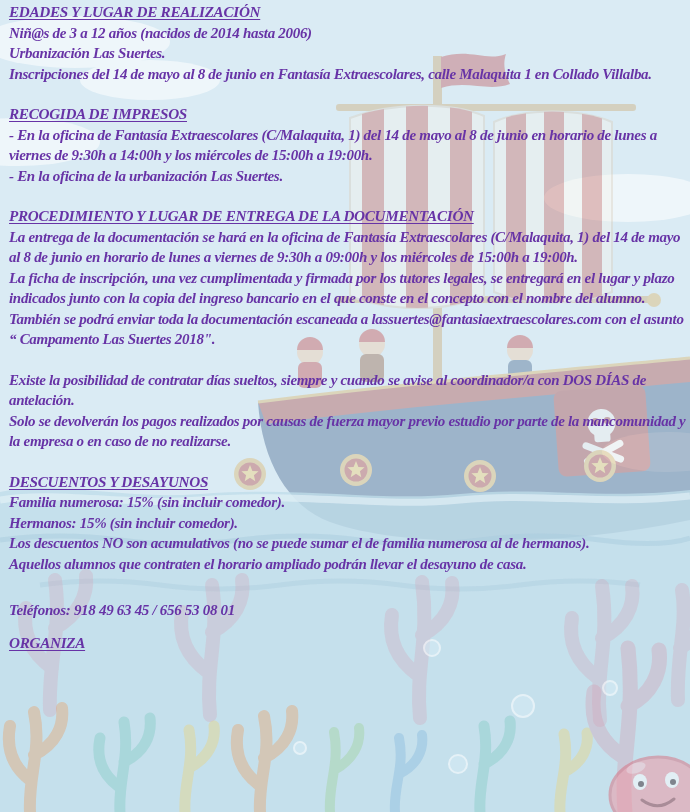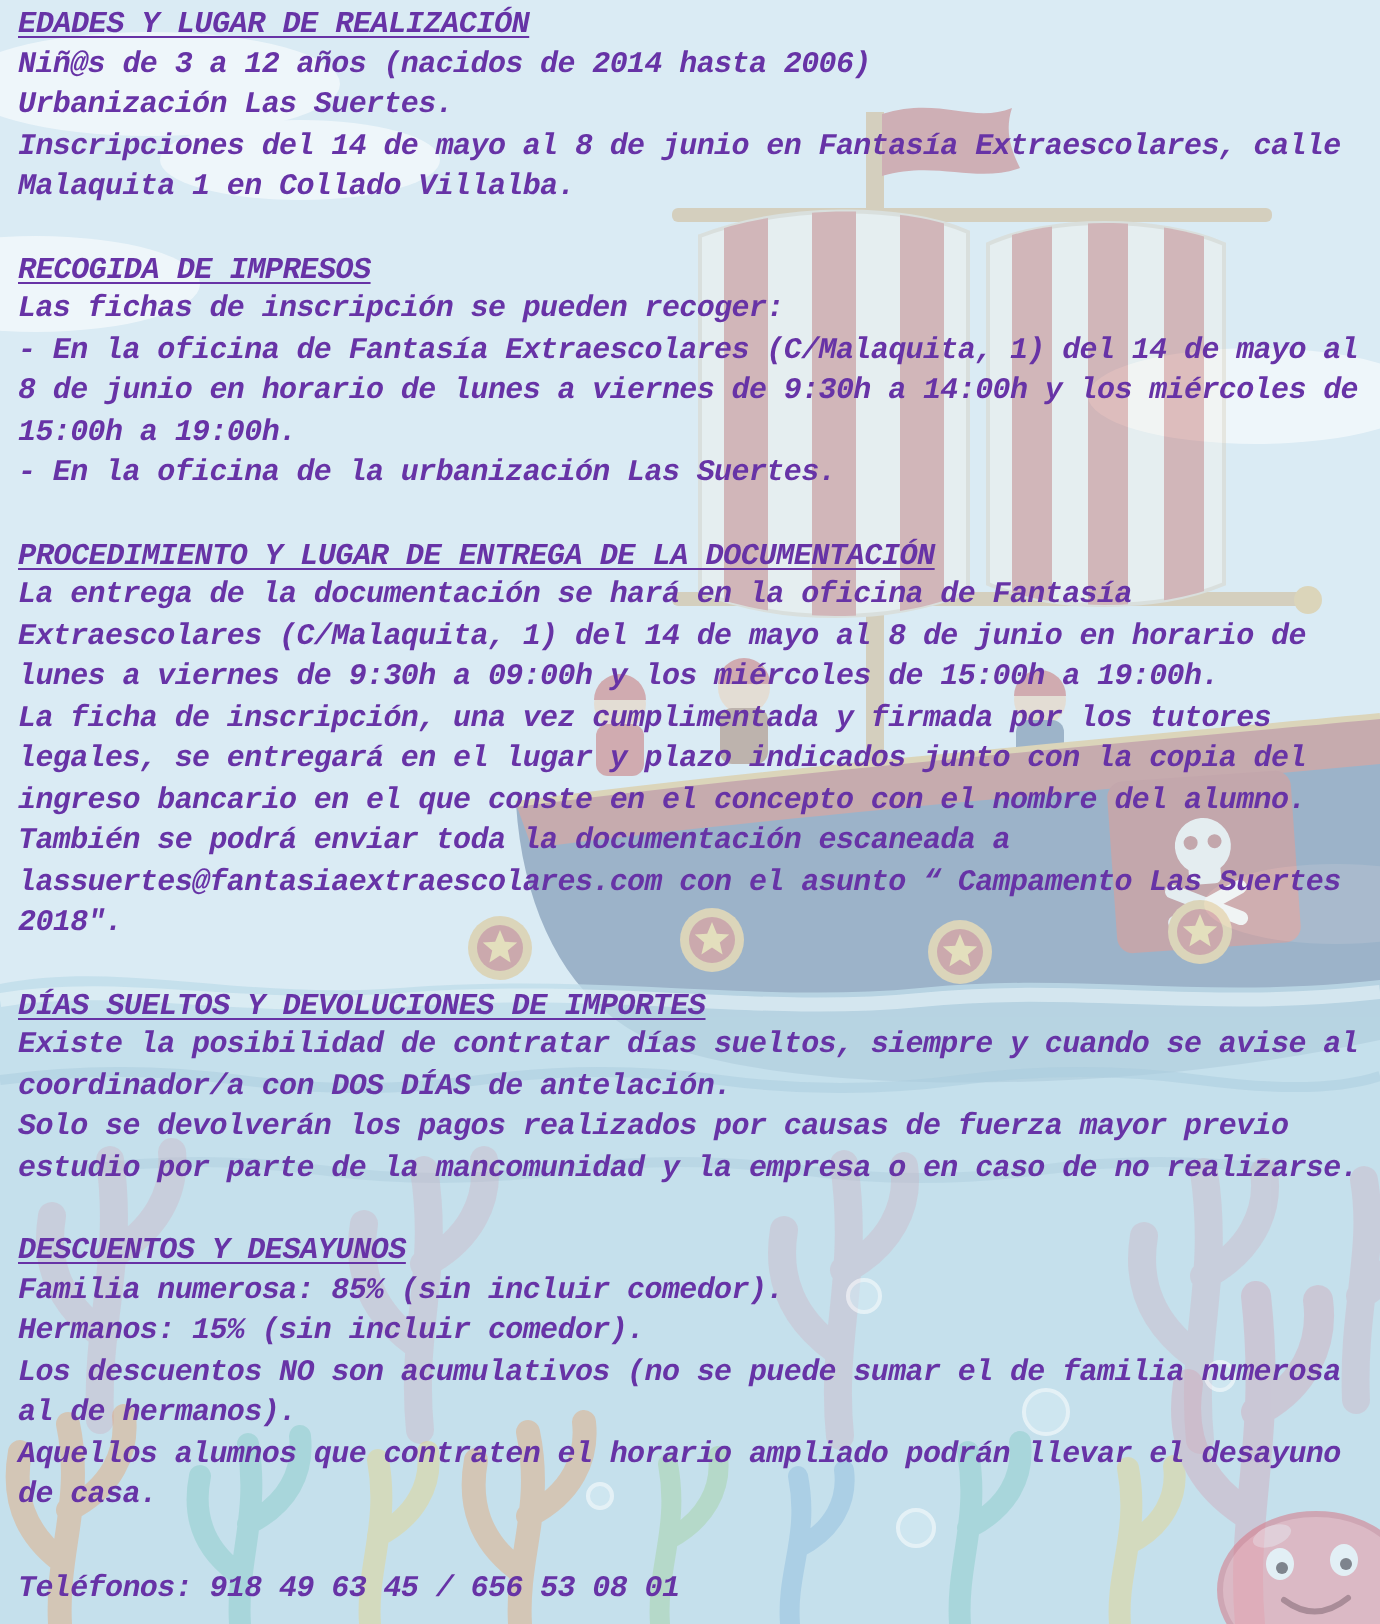--- a/index.html
+++ b/index.html
@@ -1,16 +1,16 @@
 <!DOCTYPE html>
 <html><head>
 <meta charset="utf-8">
 <style>
   html,body{margin:0;padding:0;background:#DAEBF4;}
-  #page{position:relative;width:690px;height:812px;overflow:hidden;background:#DAEBF4;font-family:Liberation Mono, monospace;}
+  #page{position:relative;width:690px;height:812px;overflow:hidden;background:#DAEBF4;font-family:Liberation Serif, serif;}
   #artwork{position:absolute;left:0;top:0;width:690px;height:812px;z-index:0;}
   #content{position:absolute;left:9px;top:2px;width:678px;z-index:1;
            font-style:italic;font-weight:bold;font-size:15px;letter-spacing:-0.3px;
            line-height:20.5px;color:#6733A6;}
   .sec{margin:0 0 20px 0;}
   .sec.mb-lg{margin-bottom:26px;}
   .sec.mb-sm{margin-bottom:12px;}
   .sec-h{margin:0;text-decoration:underline;text-underline-offset:2px;font-size:15.2px;}
   .para{margin:0;white-space:pre-wrap;}
 </style>
@@ -171,41 +171,39 @@
 
     <section class="sec">
       <div class="sec-h">EDADES Y LUGAR DE REALIZACIÓN</div>
       <p class="para">Niñ@s de 3 a 12 años (nacidos de 2014 hasta 2006)</p>
       <p class="para">Urbanización Las Suertes.</p>
       <p class="para">Inscripciones del 14 de mayo al 8 de junio en Fantasía Extraescolares, calle Malaquita 1 en Collado Villalba.</p>
     </section>
 
     <section class="sec">
       <div class="sec-h">RECOGIDA DE IMPRESOS</div>
-      <p class="para">Las fichas de inscripción se pueden recoger:</p>
       <p class="para">- En la oficina de Fantasía Extraescolares (C/Malaquita, 1) del 14 de mayo al 8 de junio en horario de lunes a viernes de 9:30h a 14:00h y los miércoles de 15:00h a 19:00h.</p>
       <p class="para">- En la oficina de la urbanización Las Suertes.</p>
     </section>
 
     <section class="sec">
       <div class="sec-h">PROCEDIMIENTO Y LUGAR DE ENTREGA DE LA DOCUMENTACIÓN</div>
       <p class="para">La entrega de la documentación se hará en la oficina de Fantasía Extraescolares (C/Malaquita, 1) del 14 de mayo al 8 de junio en horario de lunes a viernes de 9:30h a 09:00h y los miércoles de 15:00h a 19:00h.</p>
       <p class="para">La ficha de inscripción, una vez cumplimentada y firmada por los tutores legales, se entregará en el lugar y plazo indicados junto con la copia del ingreso bancario en el que conste en el concepto con el nombre del alumno.</p>
       <p class="para">También se podrá enviar toda la documentación escaneada a lassuertes@fantasiaextraescolares.com con el asunto “ Campamento Las Suertes 2018".</p>
     </section>
 
     <section class="sec">
-      <div class="sec-h">DÍAS SUELTOS Y DEVOLUCIONES DE IMPORTES</div>
       <p class="para">Existe la posibilidad de contratar días sueltos, siempre y cuando se avise al coordinador/a con DOS DÍAS de antelación.</p>
       <p class="para">Solo se devolverán los pagos realizados por causas de fuerza mayor previo estudio por parte de la mancomunidad y la empresa o en caso de no realizarse.</p>
     </section>
 
     <section class="sec mb-lg">
       <div class="sec-h">DESCUENTOS Y DESAYUNOS</div>
-      <p class="para">Familia numerosa: 85% (sin incluir comedor).</p>
+      <p class="para">Familia numerosa: 15% (sin incluir comedor).</p>
       <p class="para">Hermanos: 15% (sin incluir comedor).</p>
       <p class="para">Los descuentos NO son acumulativos (no se puede sumar el de familia numerosa al de hermanos).</p>
       <p class="para">Aquellos alumnos que contraten el horario ampliado podrán llevar el desayuno de casa.</p>
     </section>
 
     <section class="sec mb-sm">
       <p class="para">Teléfonos: 918 49 63 45 / 656 53 08 01</p>
     </section>
 
     <section class="sec">

